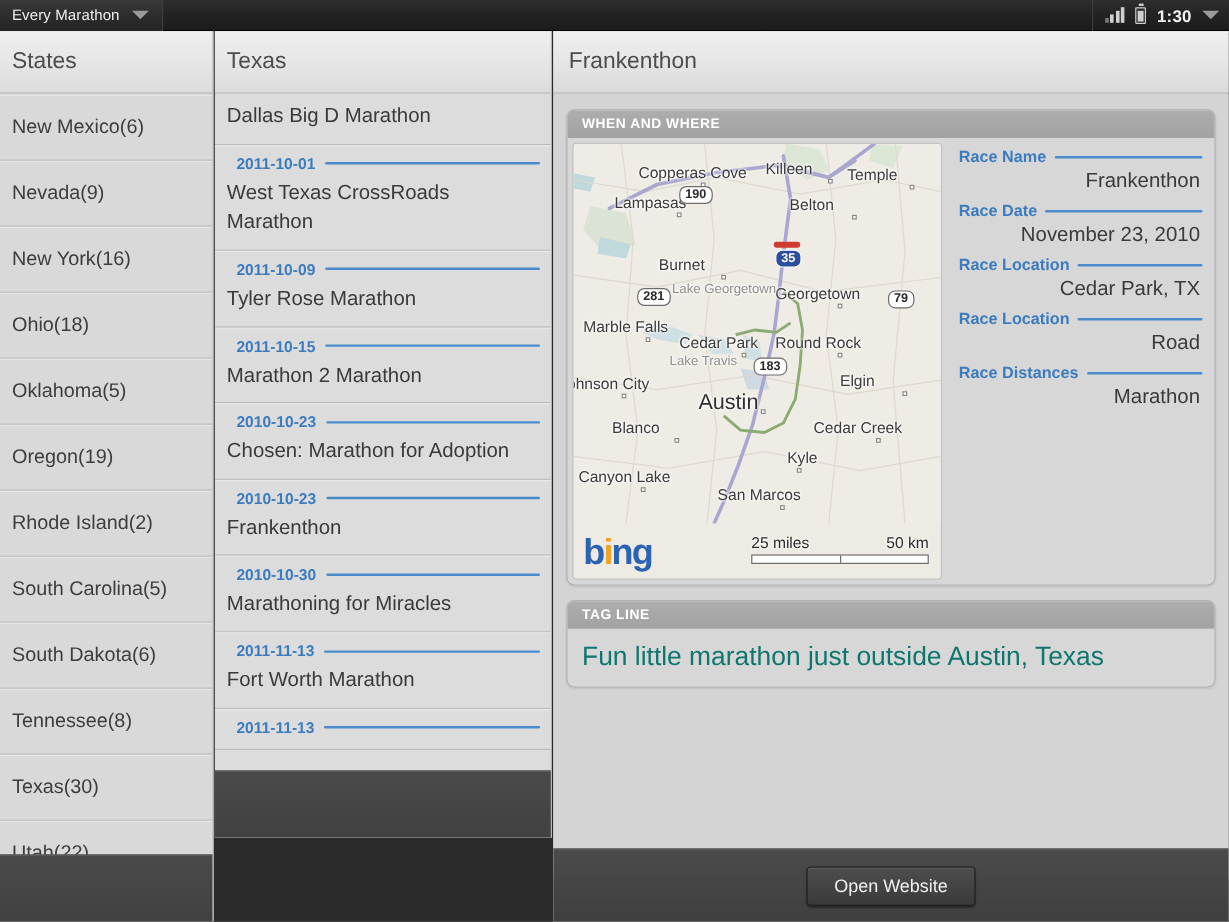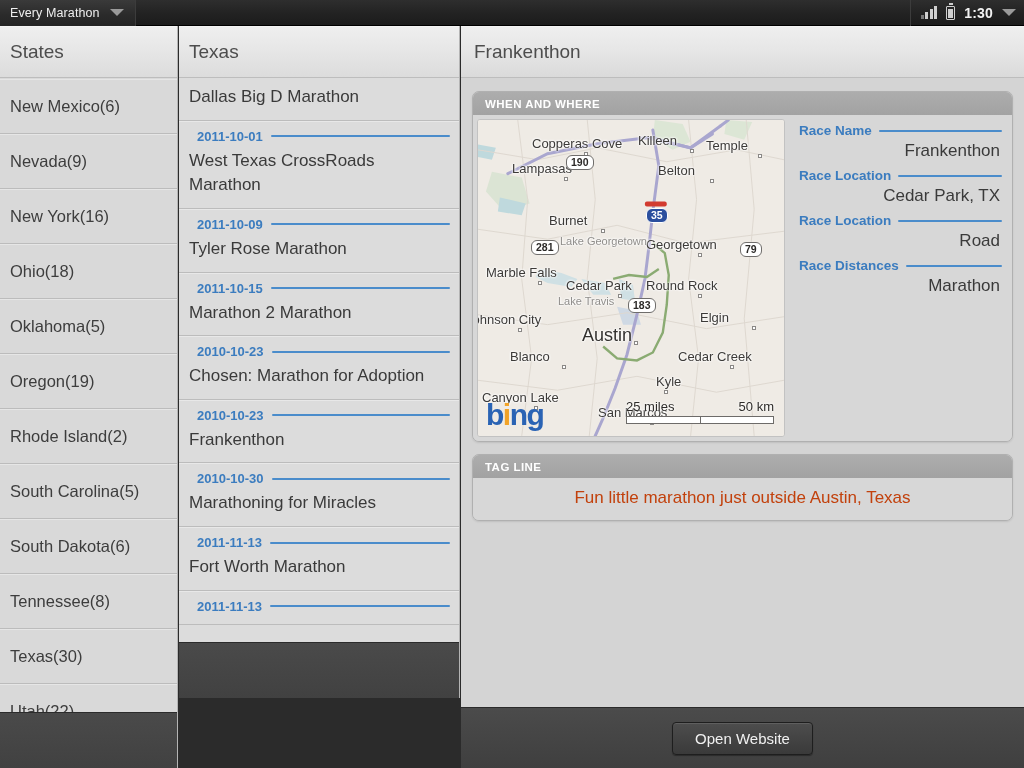--- a/index.html
+++ b/index.html
@@ -122,36 +122,36 @@
           box-shadow: 0 1px 2px rgba(0,0,0,.10); }
   .card-head {
     height: 23px; padding: 0 0 0 12px; display: flex; align-items: center;
     background: linear-gradient(to bottom, #adadad 0%, #a2a2a2 100%);
     color: #ffffff; font-size: 11.5px; font-weight: bold; letter-spacing: .45px;
   }
   .card-body { background: #d7d7d7; }
 
   .when-where { display: flex; padding: 4px 4px 4px 4px; gap: 8px; }
   .map-wrap {
-    position: relative; width: 308px; height: 318px;
+    position: relative; width: 308px; height: 364px;
     border: 1px solid #c2c2c2; border-radius: 3px; overflow: hidden;
     background: #eeeae4;
   }
   .map-canvas { position:absolute; inset:0; }
 
   .race-fields { flex: 1 1 auto; padding: 4px 6px 0 6px; }
   .field { margin-bottom: 1px; }
   .field-label-row { display: flex; align-items: center; gap: 7px; }
   .field-label { font-size: 13.5px; font-weight: bold; color: #3b7cbf; white-space: nowrap; }
   .field-rule { flex: 1 1 auto; height: 2px; background: #4a8ccb; border-radius:1px; }
   .field-value { text-align: right; font-size: 17px; color: #3a3a3a; padding: 3px 2px 6px 0; }
 
-  .tagline-card { margin-top: 12px; text-align: center; }
+  .tagline-card { margin-top: 12px; }
   .tagline-body { background: #d7d7d7; padding: 10px 12px 12px 12px;
-                  font-size: 17px; color: #c2410c; }
+                  font-size: 22px; color: #0f766e; }
 
   .detail-footer {
     position: absolute; left: 0; bottom: 0; width: 563px; height: 61px;
     background: linear-gradient(to bottom, #4b4b4b 0%, #3f3f3f 100%);
     border-top: 1px solid #2b2b2b;
     display: flex; align-items: center; justify-content: center;
   }
   .open-site-btn {
     padding: 7px 22px; border-radius: 4px;
     border: 1px solid #1e1e1e;
@@ -445,30 +445,37 @@
             <div class="race-fields" id="race-fields">
                 <div class="field">
                   <div class="field-label-row">
                     <span class="field-label">Race Name</span>
                     <span class="field-rule"></span>
                   </div>
                   <div class="field-value">Frankenthon</div>
                 </div>
                 <div class="field">
                   <div class="field-label-row">
-                    <span class="field-label">Race Location</span>
+                    <span class="field-label">Race Date</span>
                     <span class="field-rule"></span>
                   </div>
-                  <div class="field-value">Cedar Park, TX</div>
+                  <div class="field-value">November 23, 2010</div>
                 </div>
                 <div class="field">
                   <div class="field-label-row">
                     <span class="field-label">Race Location</span>
                     <span class="field-rule"></span>
                   </div>
+                  <div class="field-value">Cedar Park, TX</div>
+                </div>
+                <div class="field">
+                  <div class="field-label-row">
+                    <span class="field-label">Race Location</span>
+                    <span class="field-rule"></span>
+                  </div>
                   <div class="field-value">Road</div>
                 </div>
                 <div class="field">
                   <div class="field-label-row">
                     <span class="field-label">Race Distances</span>
                     <span class="field-rule"></span>
                   </div>
                   <div class="field-value">Marathon</div>
                 </div>
               </div>

